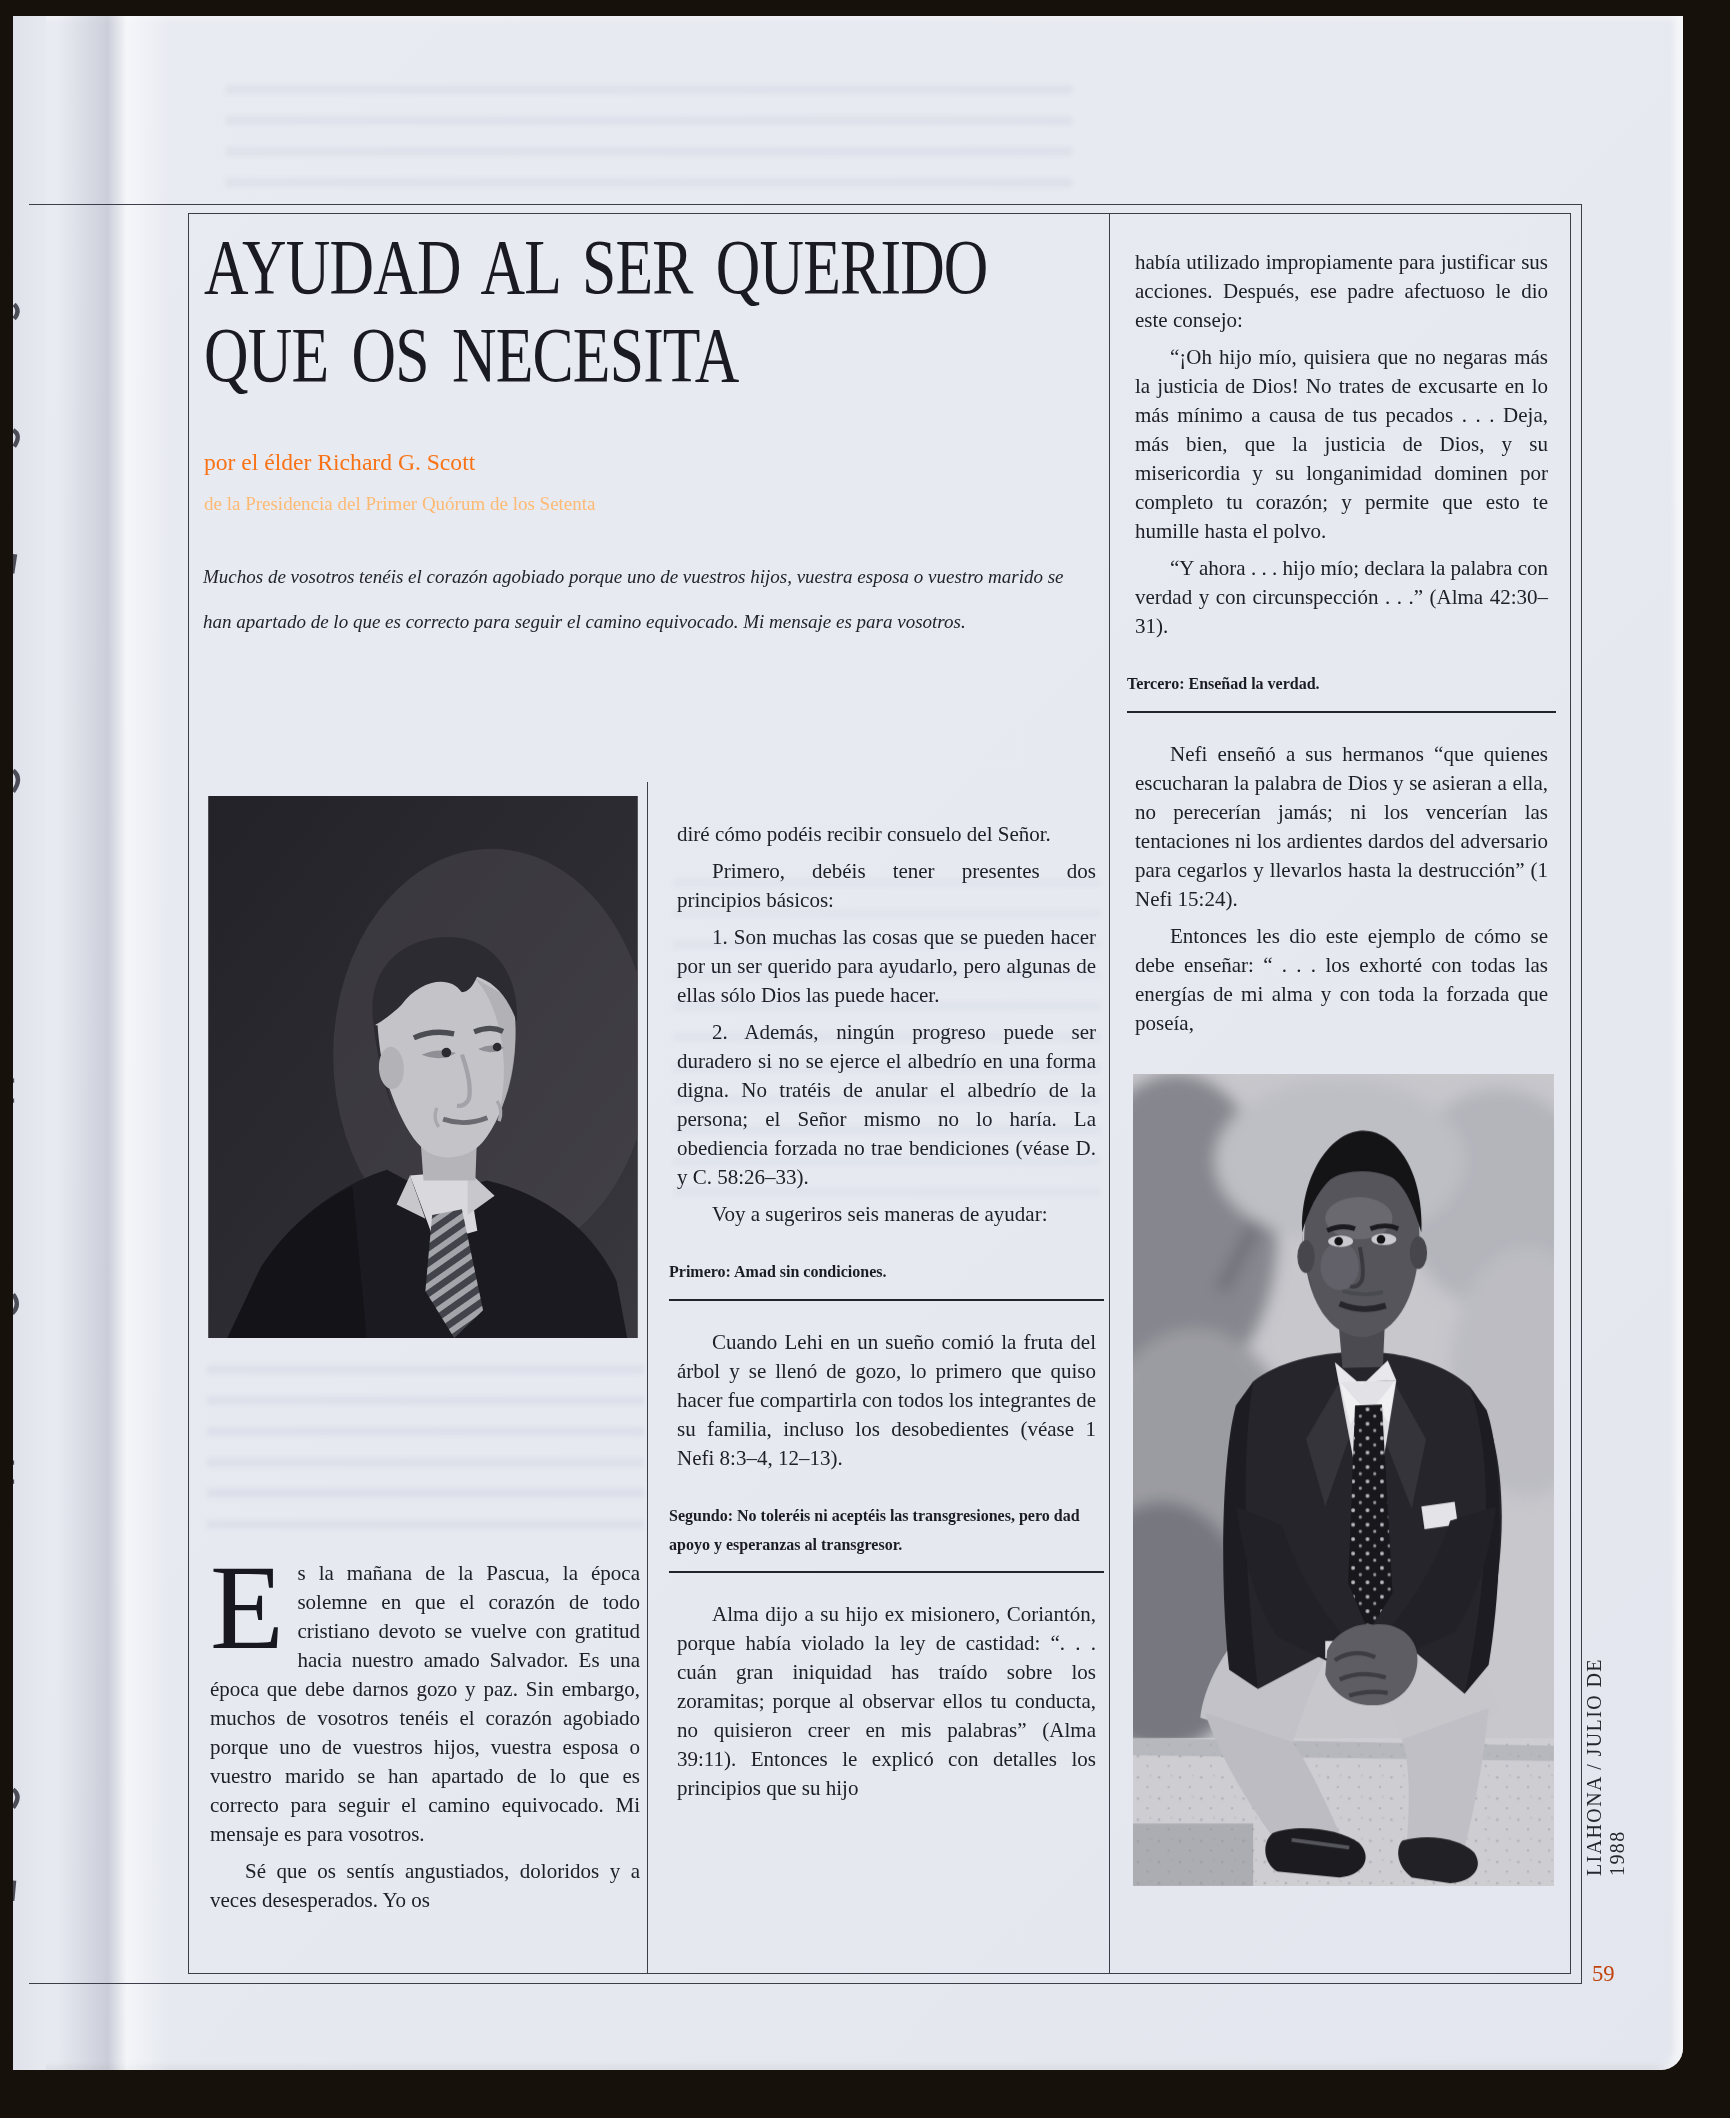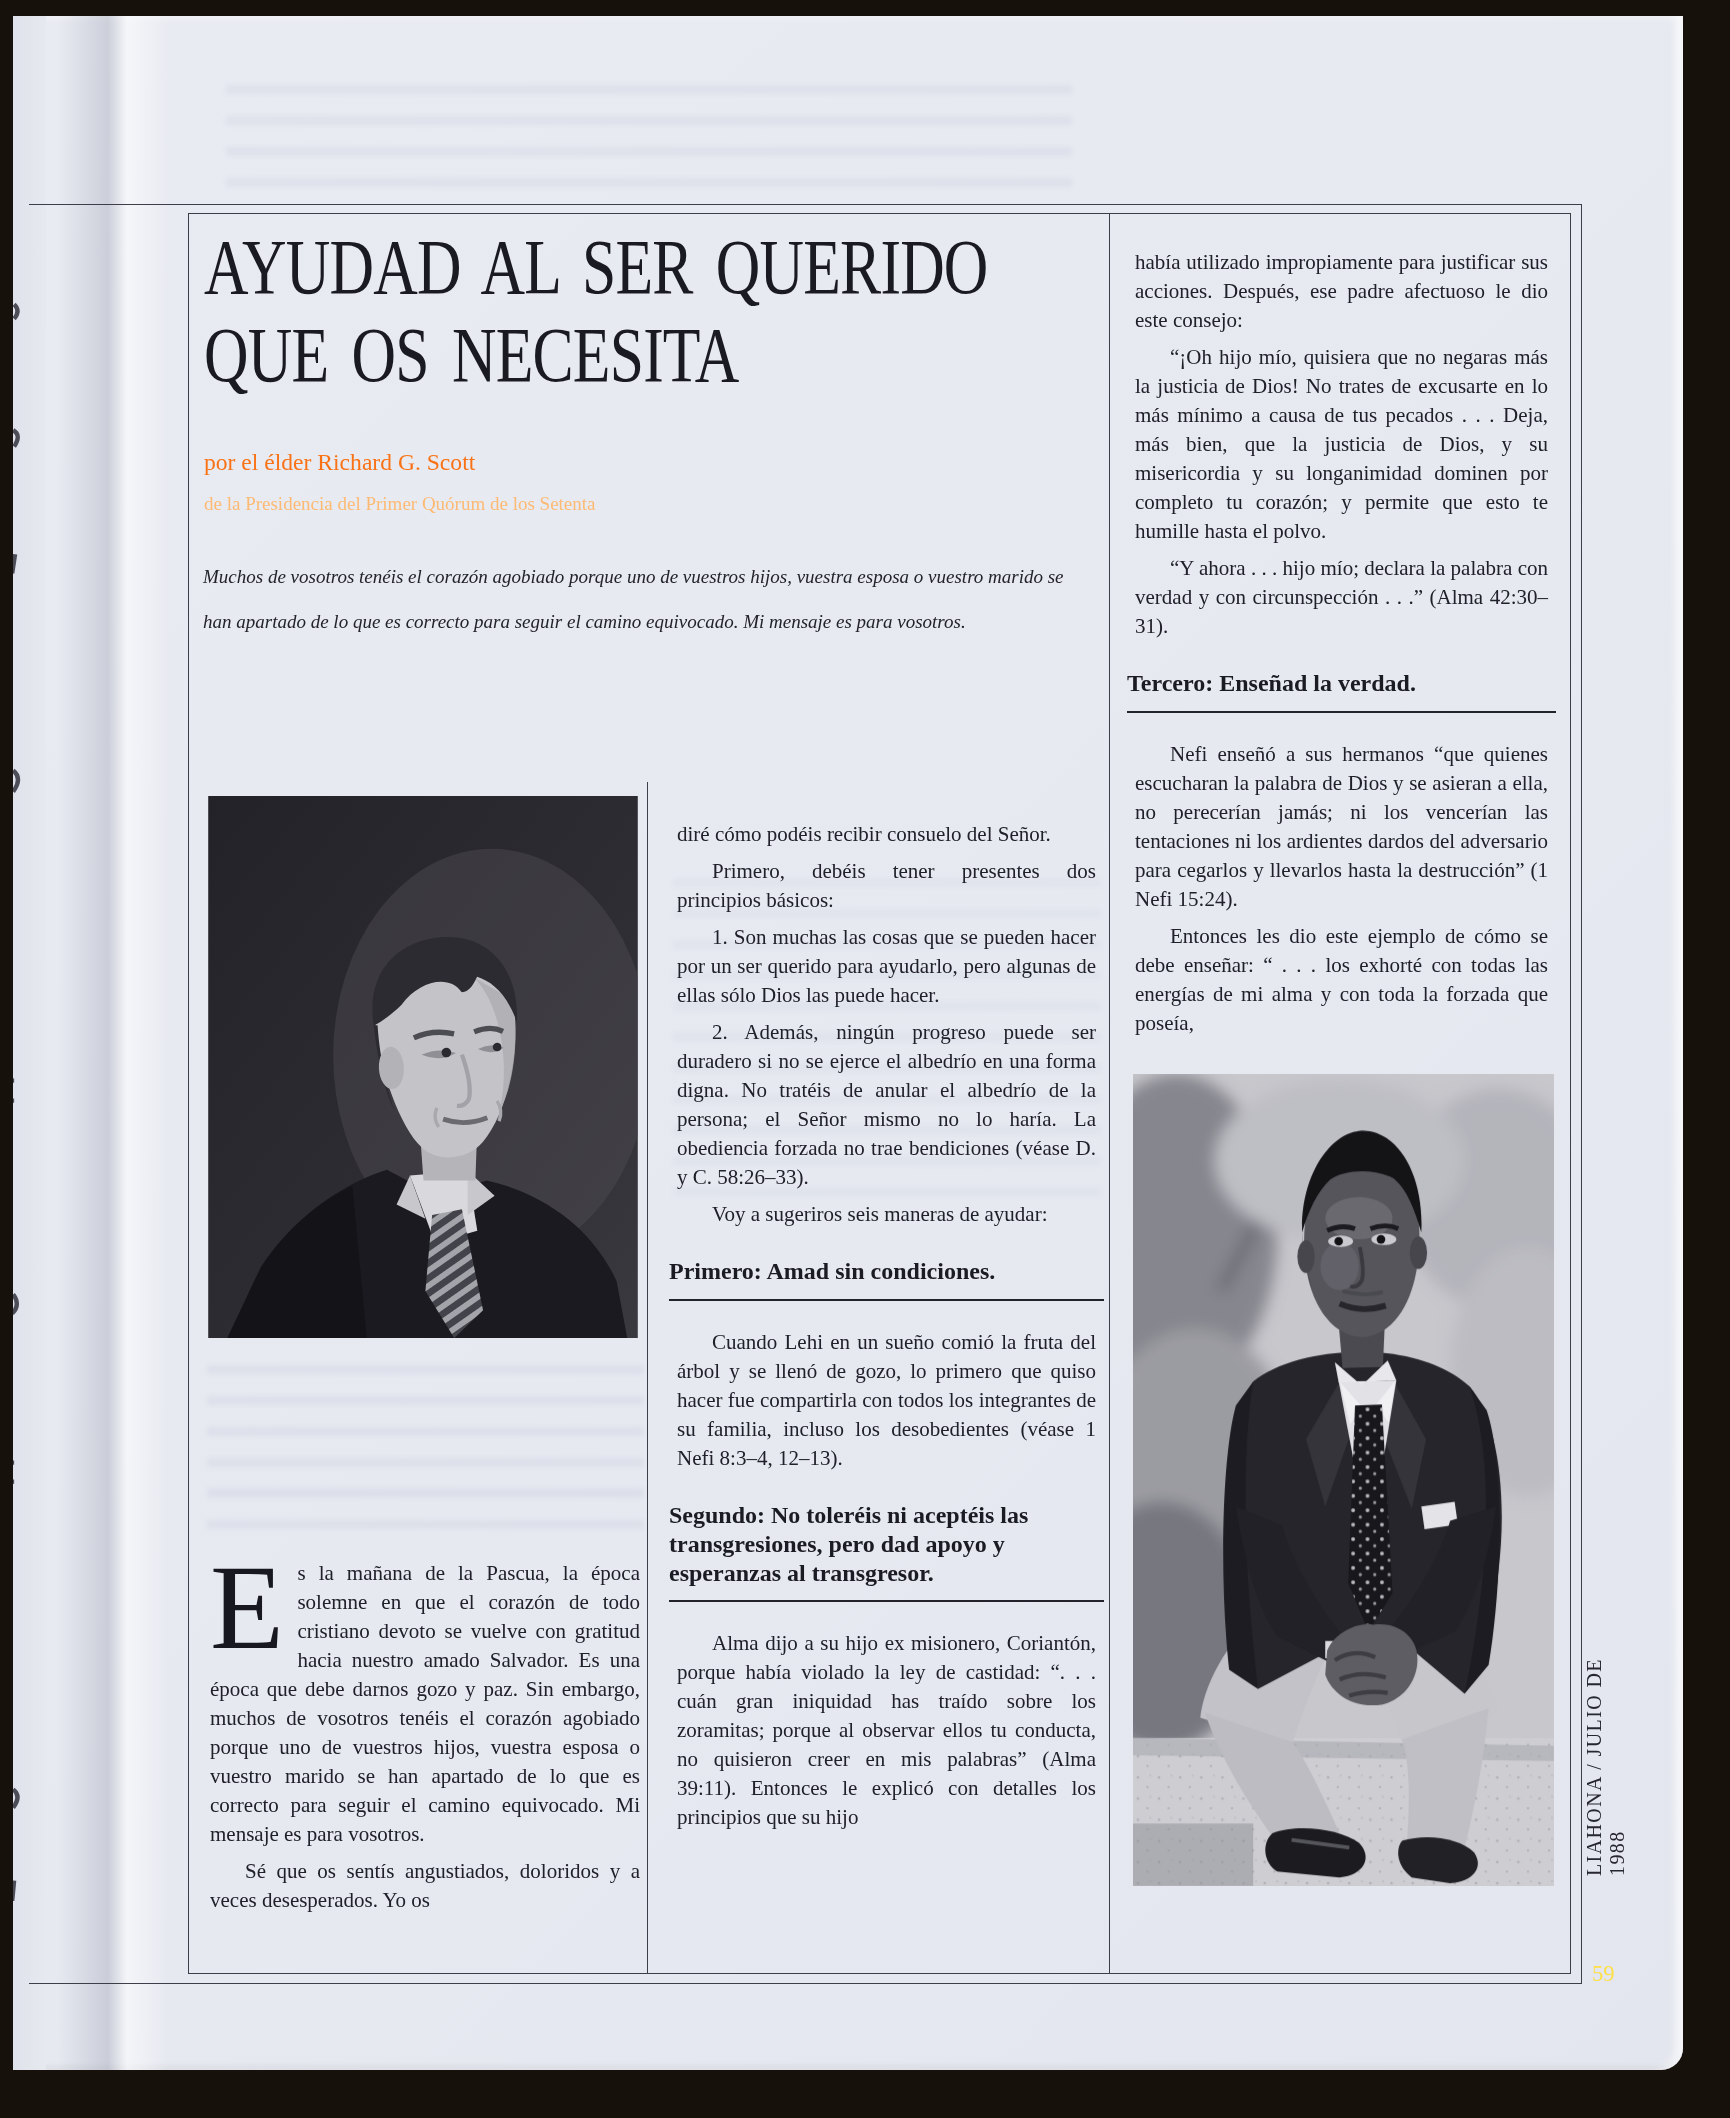--- a/index.html
+++ b/index.html
@@ -43,40 +43,40 @@
   .lead{
     position:absolute;left:203px;top:554px;width:890px;
     font-style:italic;font-size:19px;line-height:45px;color:#23232c;
     text-align:left;margin:0;
   }
   
   .col{position:absolute;font-size:21px;line-height:29px;text-align:justify;color:#20202a;}
   .col p{margin:8px;}
   .col p.ind{text-indent:35px;}
   .col h3{
-    font-size:24px;line-height:29px;font-weight:700;text-align:left;color:#1b1b24;
+    font-size:16px;line-height:29px;font-weight:700;text-align:left;color:#1b1b24;
     margin:28px 0 27px 0;padding-bottom:12.5px;border-bottom:2.4px solid #23232c;
   }
   .col-left{left:202px;top:1551px;width:446px;}
   .col-mid{left:669px;top:812px;width:435px;}
   .col-right{left:1127px;top:240px;width:429px;}
   .dropcap{
     float:left;font-size:121px;line-height:86px;height:87px;
     margin:4.8px 13.5px 0 0;color:#181820;
   }
   
   .photo1{position:absolute;left:208px;top:796px;width:430px;height:542px;}
   .photo2{display:block;margin-top:36px;margin-left:5.8px;}
   
   .folio-side{
     position:absolute;left:1583px;top:1621px;height:255px;width:31px;
     writing-mode:vertical-rl;transform:rotate(180deg);
     font-size:20px;letter-spacing:1.4px;color:#26262f;text-align:left;
   }
-  .folio-num{position:absolute;left:1592px;top:1961px;font-size:22.6px;color:#fde047;}
+  .folio-num{position:absolute;left:1592px;top:1961px;font-size:22.6px;color:#c2410c;}
   
   .ghost{
     position:absolute;filter:blur(2.4px);opacity:.6;pointer-events:none;
     background:repeating-linear-gradient(to bottom,
       rgba(0,0,0,0) 0 12.5px, rgba(95,105,150,.12) 12.5px 22px, rgba(0,0,0,0) 22px 31px);
   }
 </style>
 </head>
 <body>
 

